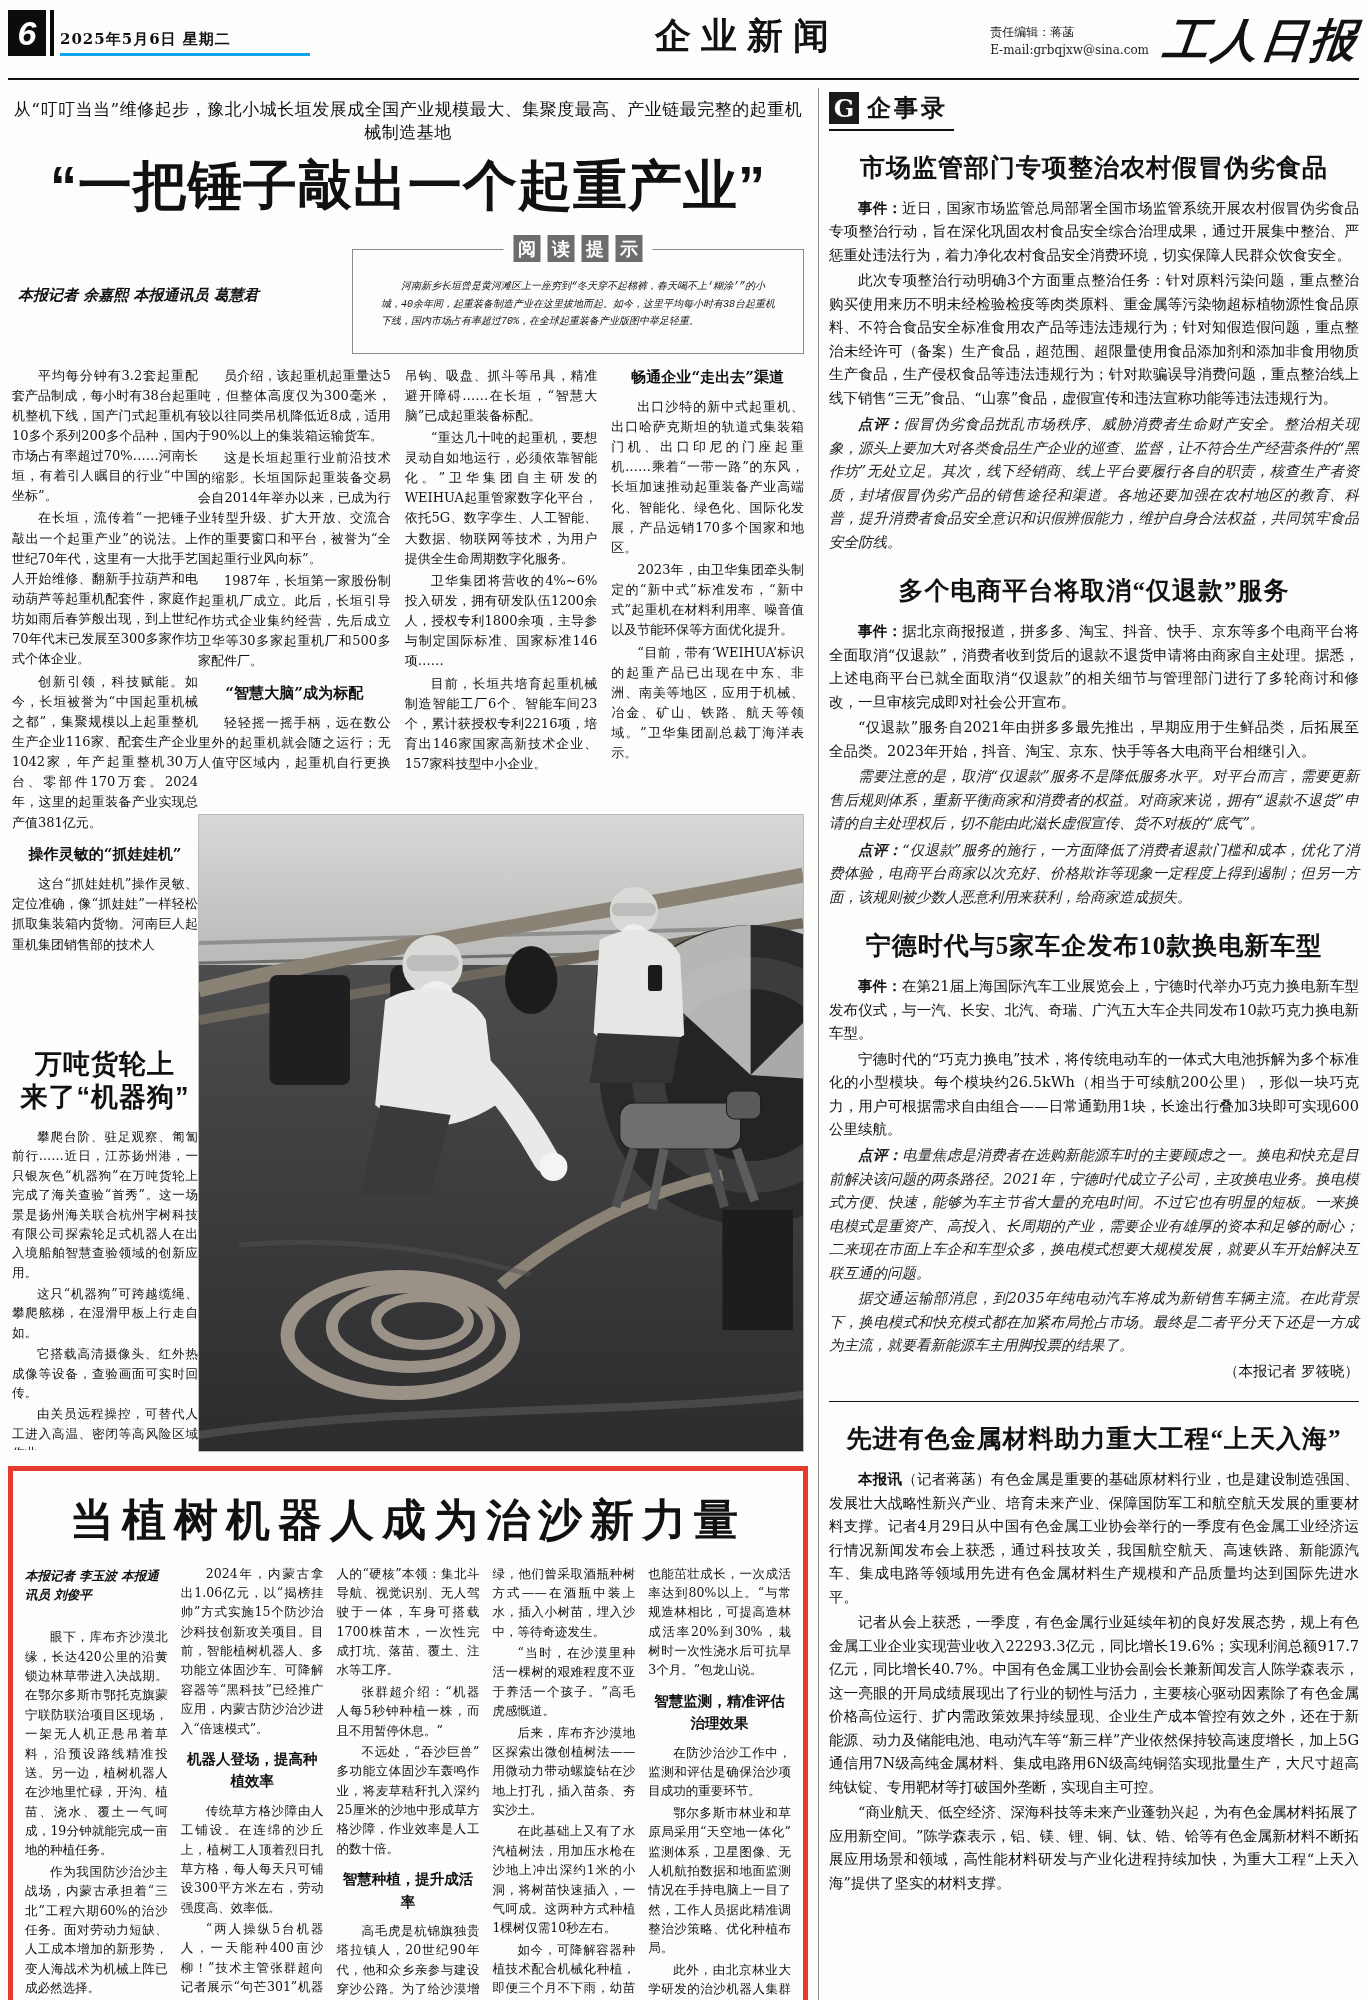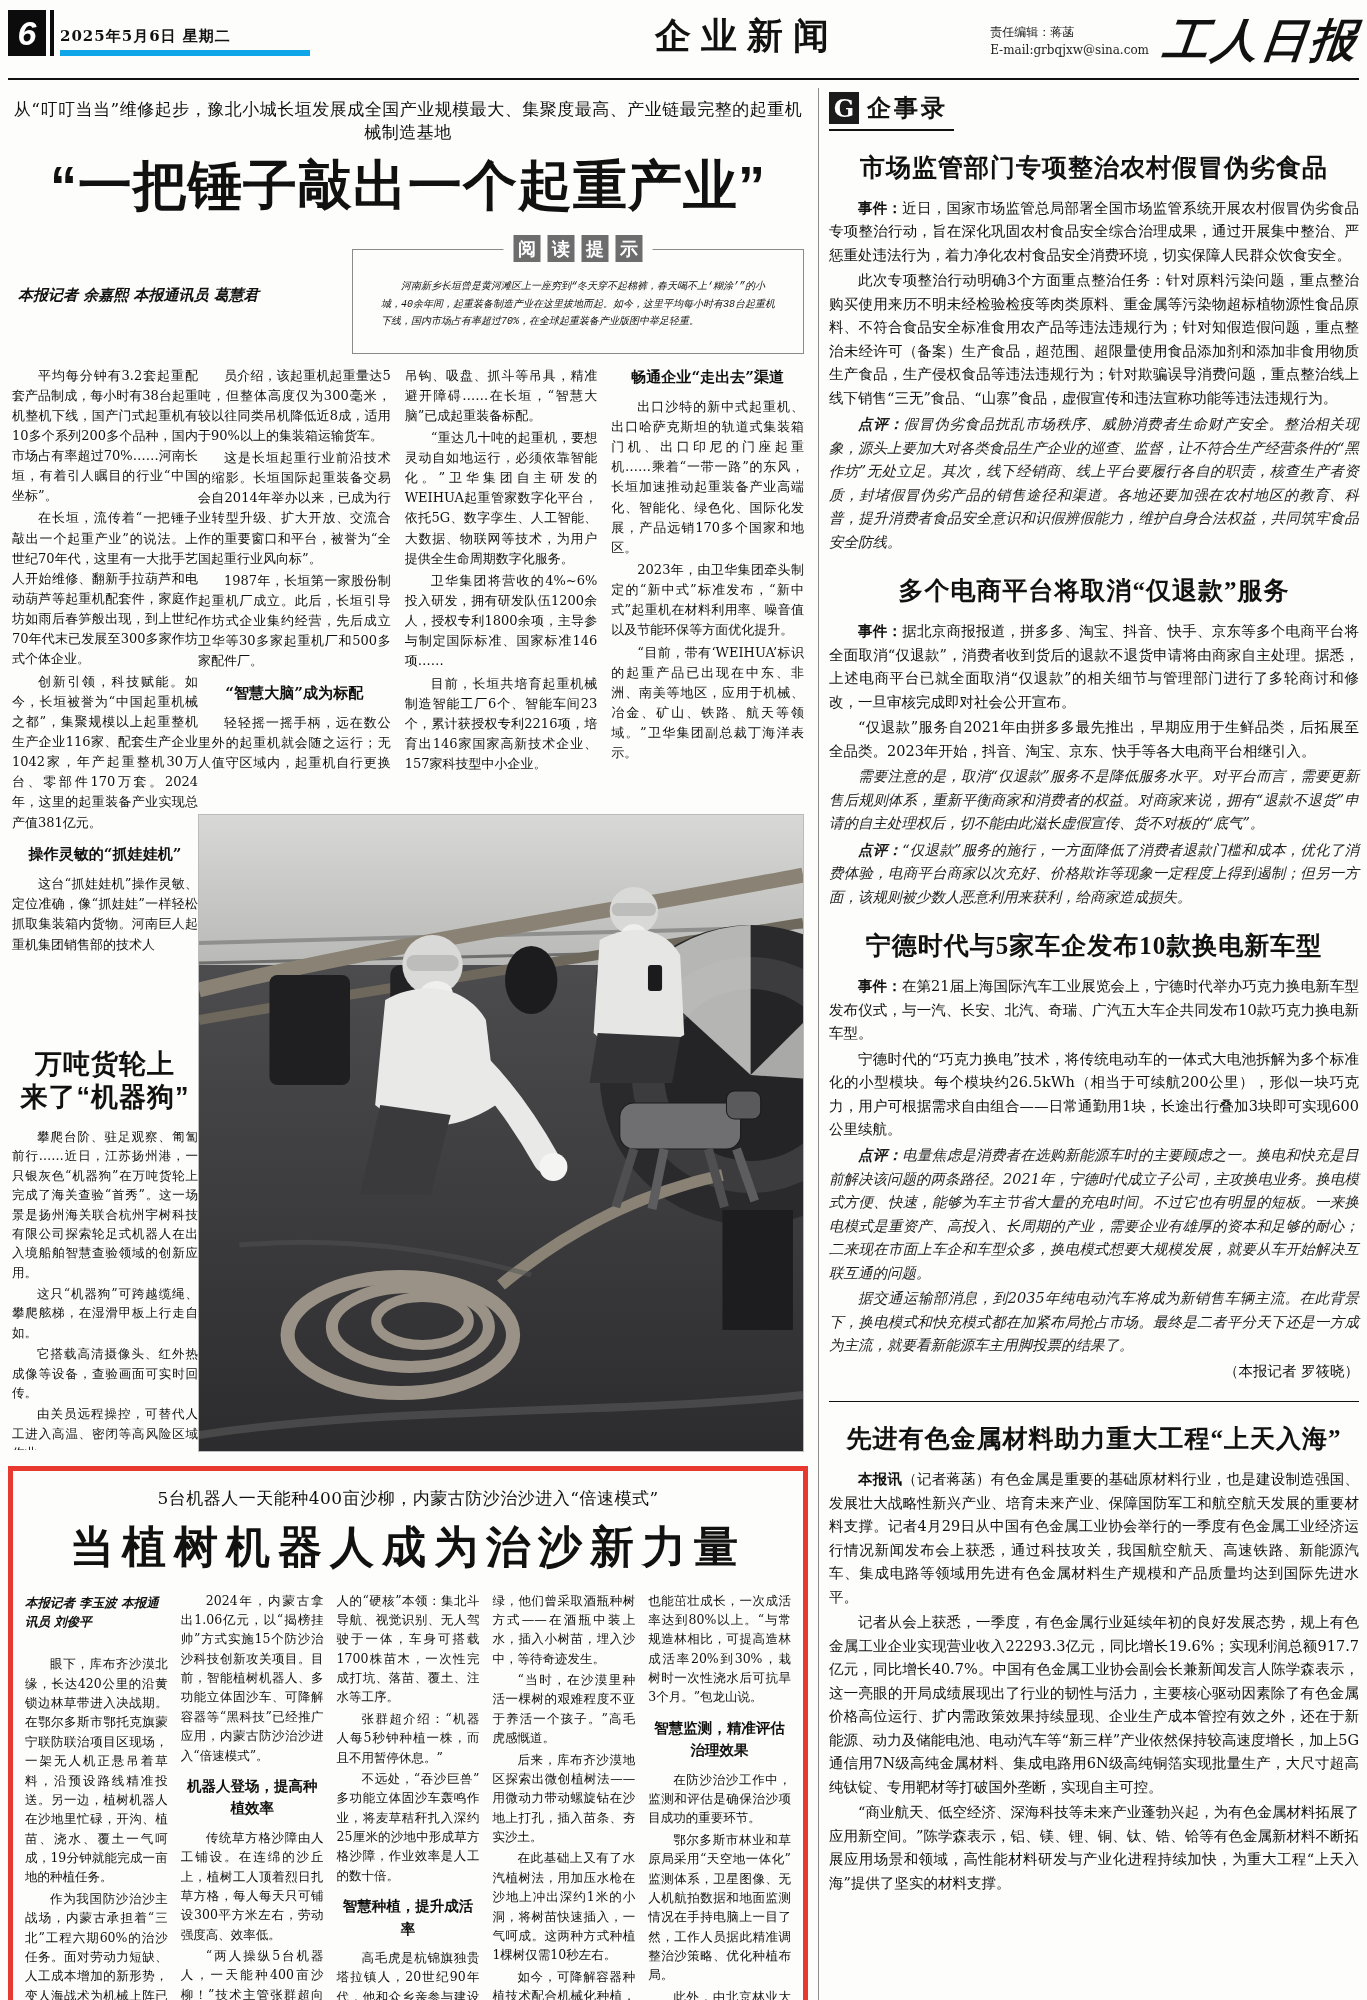--- a/index.html
+++ b/index.html
@@ -6,21 +6,21 @@
   .page{
     width:1367px;height:2000px;margin:0 auto;background:#fdfdfb;color:#111;
     font-family:"DejaVu Serif","Liberation Serif",serif;
     box-sizing:border-box;padding:10px 8px;overflow:hidden;position:relative;
   }
   
   .hdr{display:flex;align-items:flex-start;border-bottom:2px solid #111;padding-bottom:6px;}
   .hdr-left{width:330px;display:flex;align-items:flex-end;gap:10px;}
   .pgnum{background:#0c0c0c;color:#fff;font:italic 900 34px "Liberation Sans",sans-serif;
     width:38px;height:46px;display:flex;align-items:center;justify-content:center;border-right:4px solid #fff;box-shadow:4px 0 0 #0c0c0c;}
-  .dateline{font-weight:bold;font-size:15px;border-bottom:6px solid #0ea5e9;padding:0 0 4px;width:250px;letter-spacing:1px;}
+  .dateline{font-weight:bold;font-size:15px;border-bottom:3px solid #0ea5e9;padding:0 0 4px;width:250px;letter-spacing:1px;}
   .section-title{flex:1;text-align:right;font-family:"Liberation Sans",sans-serif;
     font-weight:900;font-size:36px;letter-spacing:10px;margin-top:2px;}
   .hdr-right{width:520px;display:flex;align-items:center;justify-content:flex-end;gap:14px;}
   .editor-block{font-size:12px;line-height:1.5;color:#222;text-align:left;}
   .masthead{font:bold italic 46px "DejaVu Serif",serif;letter-spacing:3px;transform:skewX(-6deg);white-space:nowrap;}
   
   .content{display:flex;margin-top:4px;}
   .region-left{width:800px;}
   .vrule{border-left:1px solid #8c8c8c;margin:4px 10px 0 10px;}
   .region-right{flex:1;min-width:0;padding-top:2px;}
@@ -227,21 +227,20 @@
               </g>
 
               <path d="M0,620 C200,590 420,600 600,580" stroke="#5a5a5c" stroke-width="8" fill="none" opacity=".6"></path>
               <path d="M40,430 C160,420 260,440 330,460" stroke="#525254" stroke-width="5" fill="none" opacity=".5"></path>
             </svg>
           </div>
         </div>
       </div>
 
       <section class="redbox">
-        <p class="kicker">5台机器人一天能种400亩沙柳，内蒙古防沙治沙进入“倍速模式”</p>
         <h2 class="red-headline">当植树机器人成为治沙新力量</h2>
         <div class="cols5">
 
         <p class="para t-byline"><span>本报记者 李玉波 本报通讯员 刘俊平</span></p>
             <p class="para t-p"><span>眼下，库布齐沙漠北缘，长达420公里的沿黄锁边林草带进入决战期。在鄂尔多斯市鄂托克旗蒙宁联防联治项目区现场，一架无人机正悬吊着草料，沿预设路线精准投送。另一边，植树机器人在沙地里忙碌，开沟、植苗、浇水、覆土一气呵成，19分钟就能完成一亩地的种植任务。</span></p>
             <p class="para t-p"><span>作为我国防沙治沙主战场，内蒙古承担着“三北”工程六期60%的治沙任务。面对劳动力短缺、人工成本增加的新形势，变人海战术为机械上阵已成必然选择。</span></p>
             <p class="para t-p"><span>2024年，内蒙古拿出1.06亿元，以“揭榜挂帅”方式实施15个防沙治沙科技创新攻关项目。目前，智能植树机器人、多功能立体固沙车、可降解容器等“黑科技”已经推广应用，内蒙古防沙治沙进入“倍速模式”。</span></p>
             <p class="para t-sub"><span>机器人登场，提高种植效率</span></p>
             <p class="para t-p"><span>传统草方格沙障由人工铺设。在连绵的沙丘上，植树工人顶着烈日扎草方格，每人每天只可铺设300平方米左右，劳动强度高、效率低。</span></p>
             <p class="para t-p"><span>“两人操纵5台机器人，一天能种400亩沙柳！”技术主管张群超向记者展示“句芒301”机器人的“硬核”本领：集北斗导航、视觉识别、无人驾驶于一体，车身可搭载1700株苗木，一次性完成打坑、落苗、覆土、注水等工序。</span></p>

